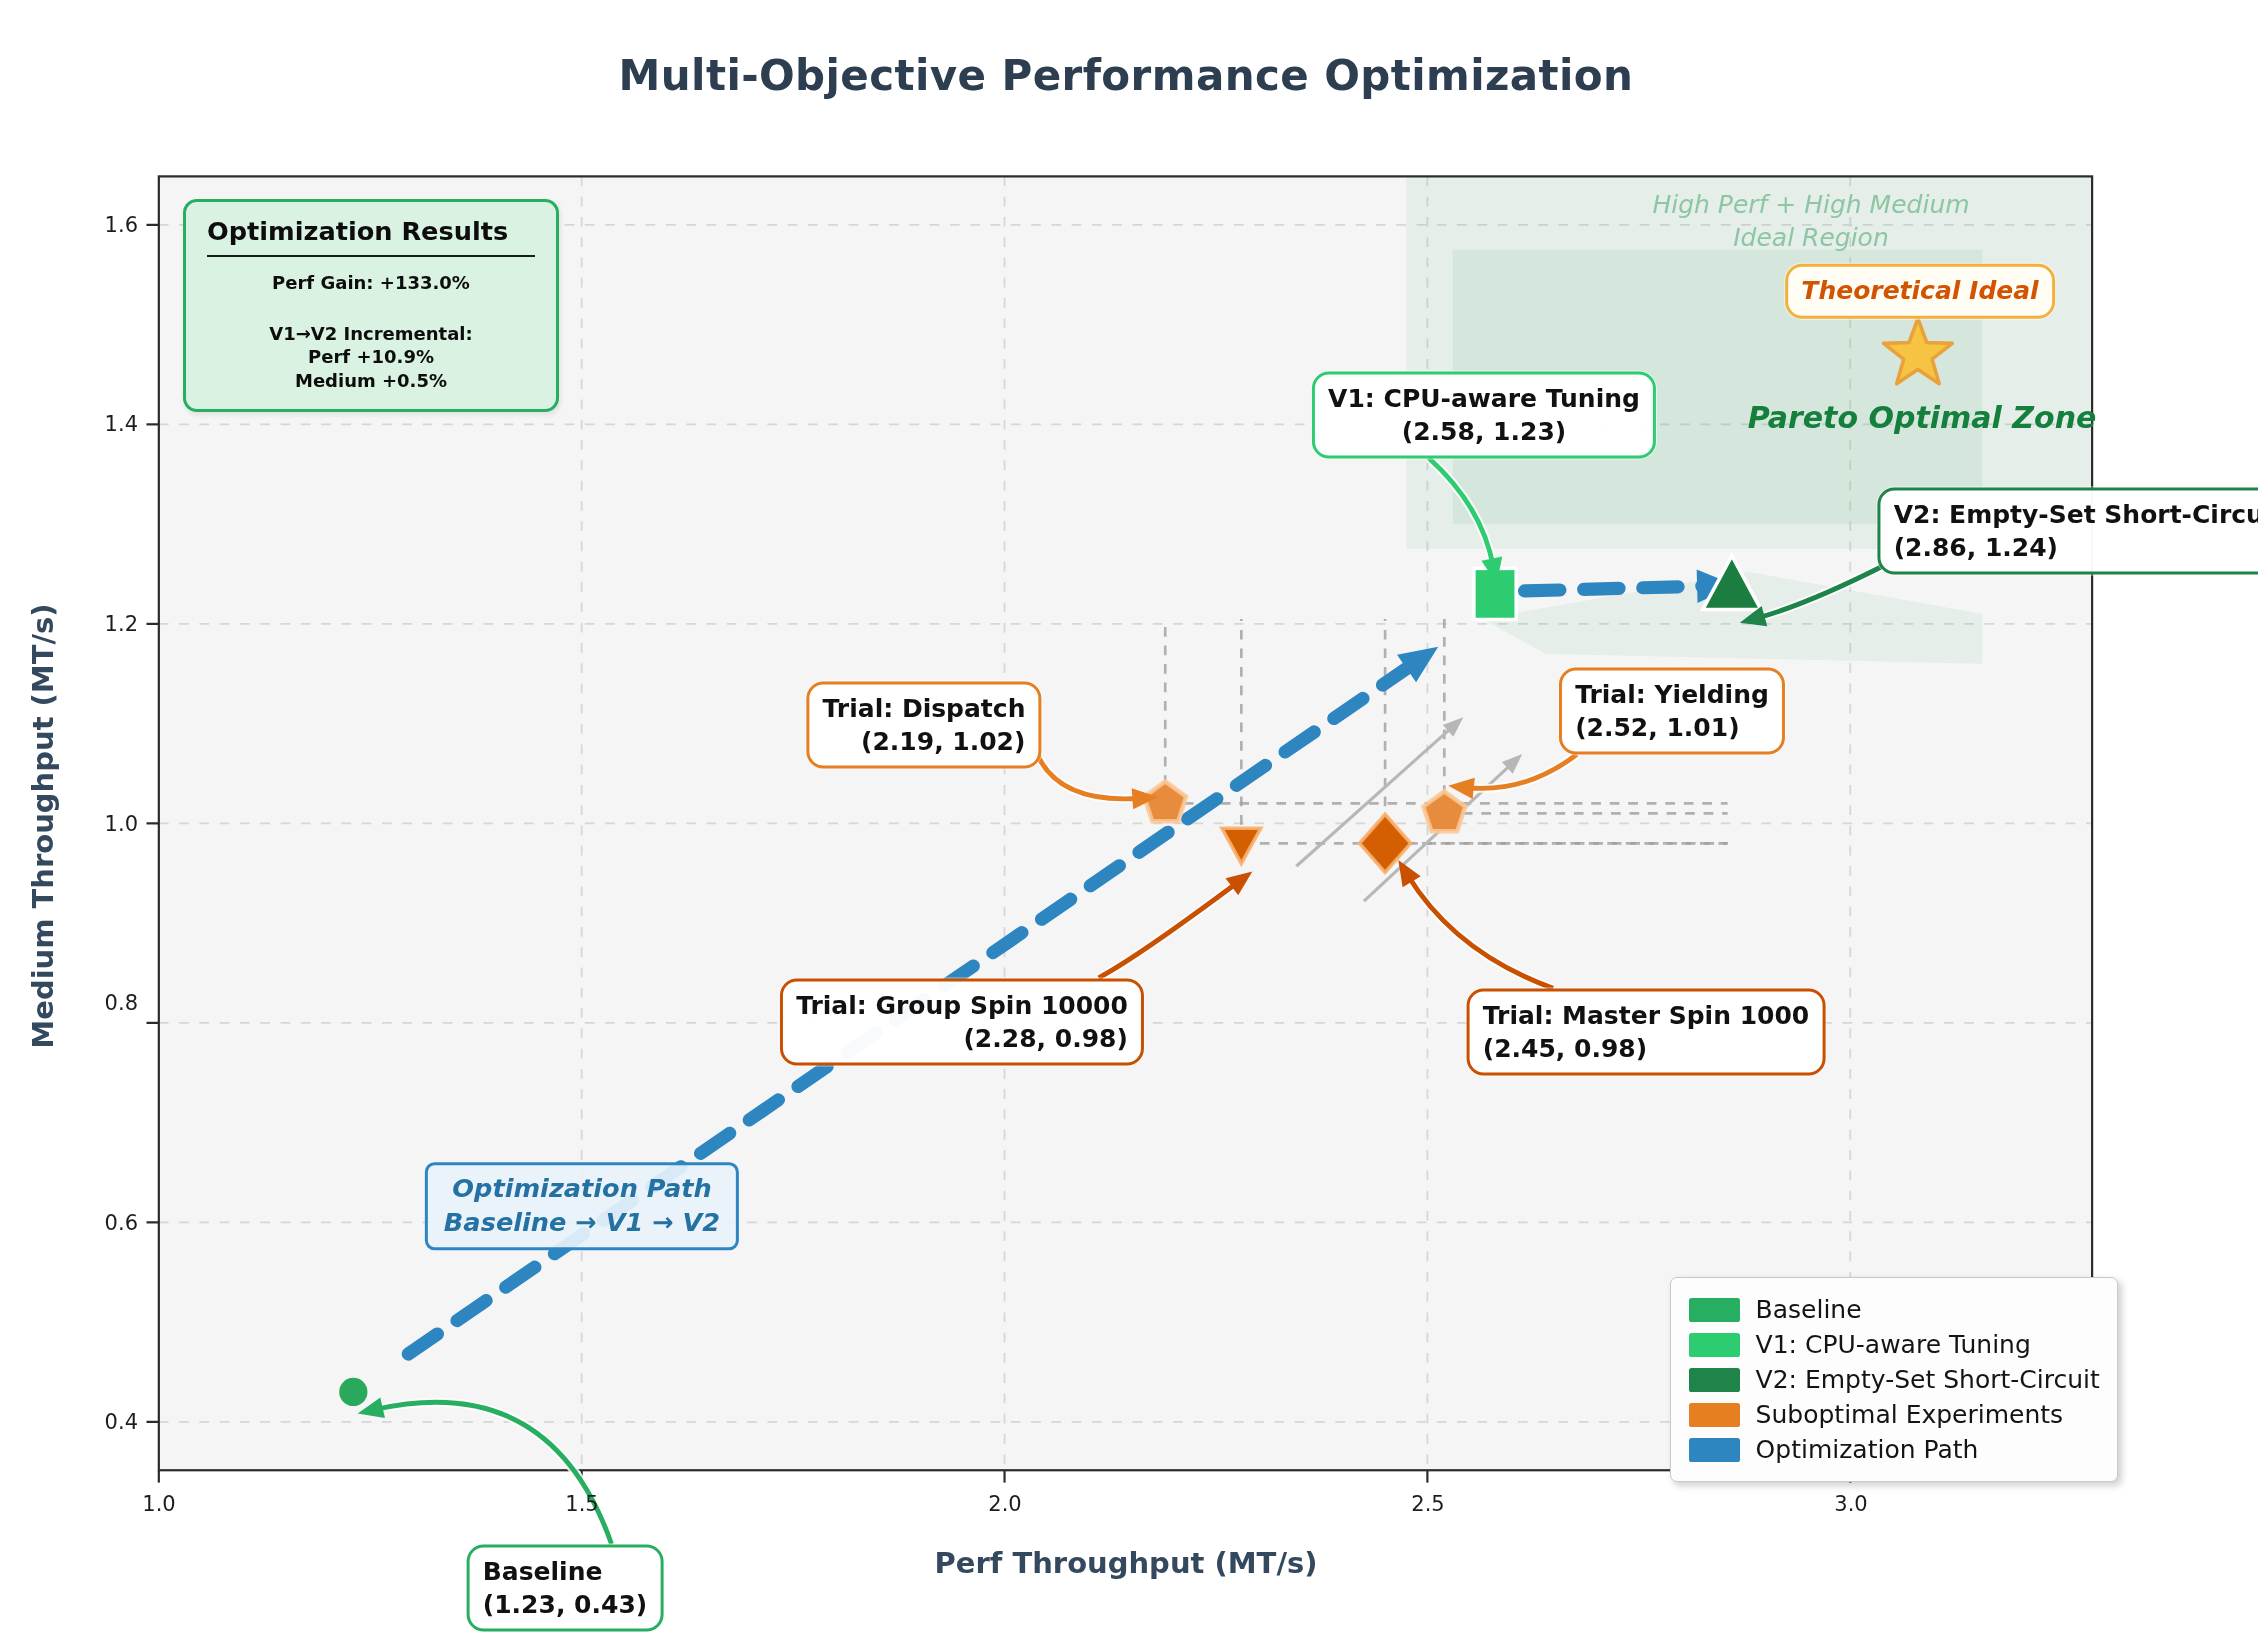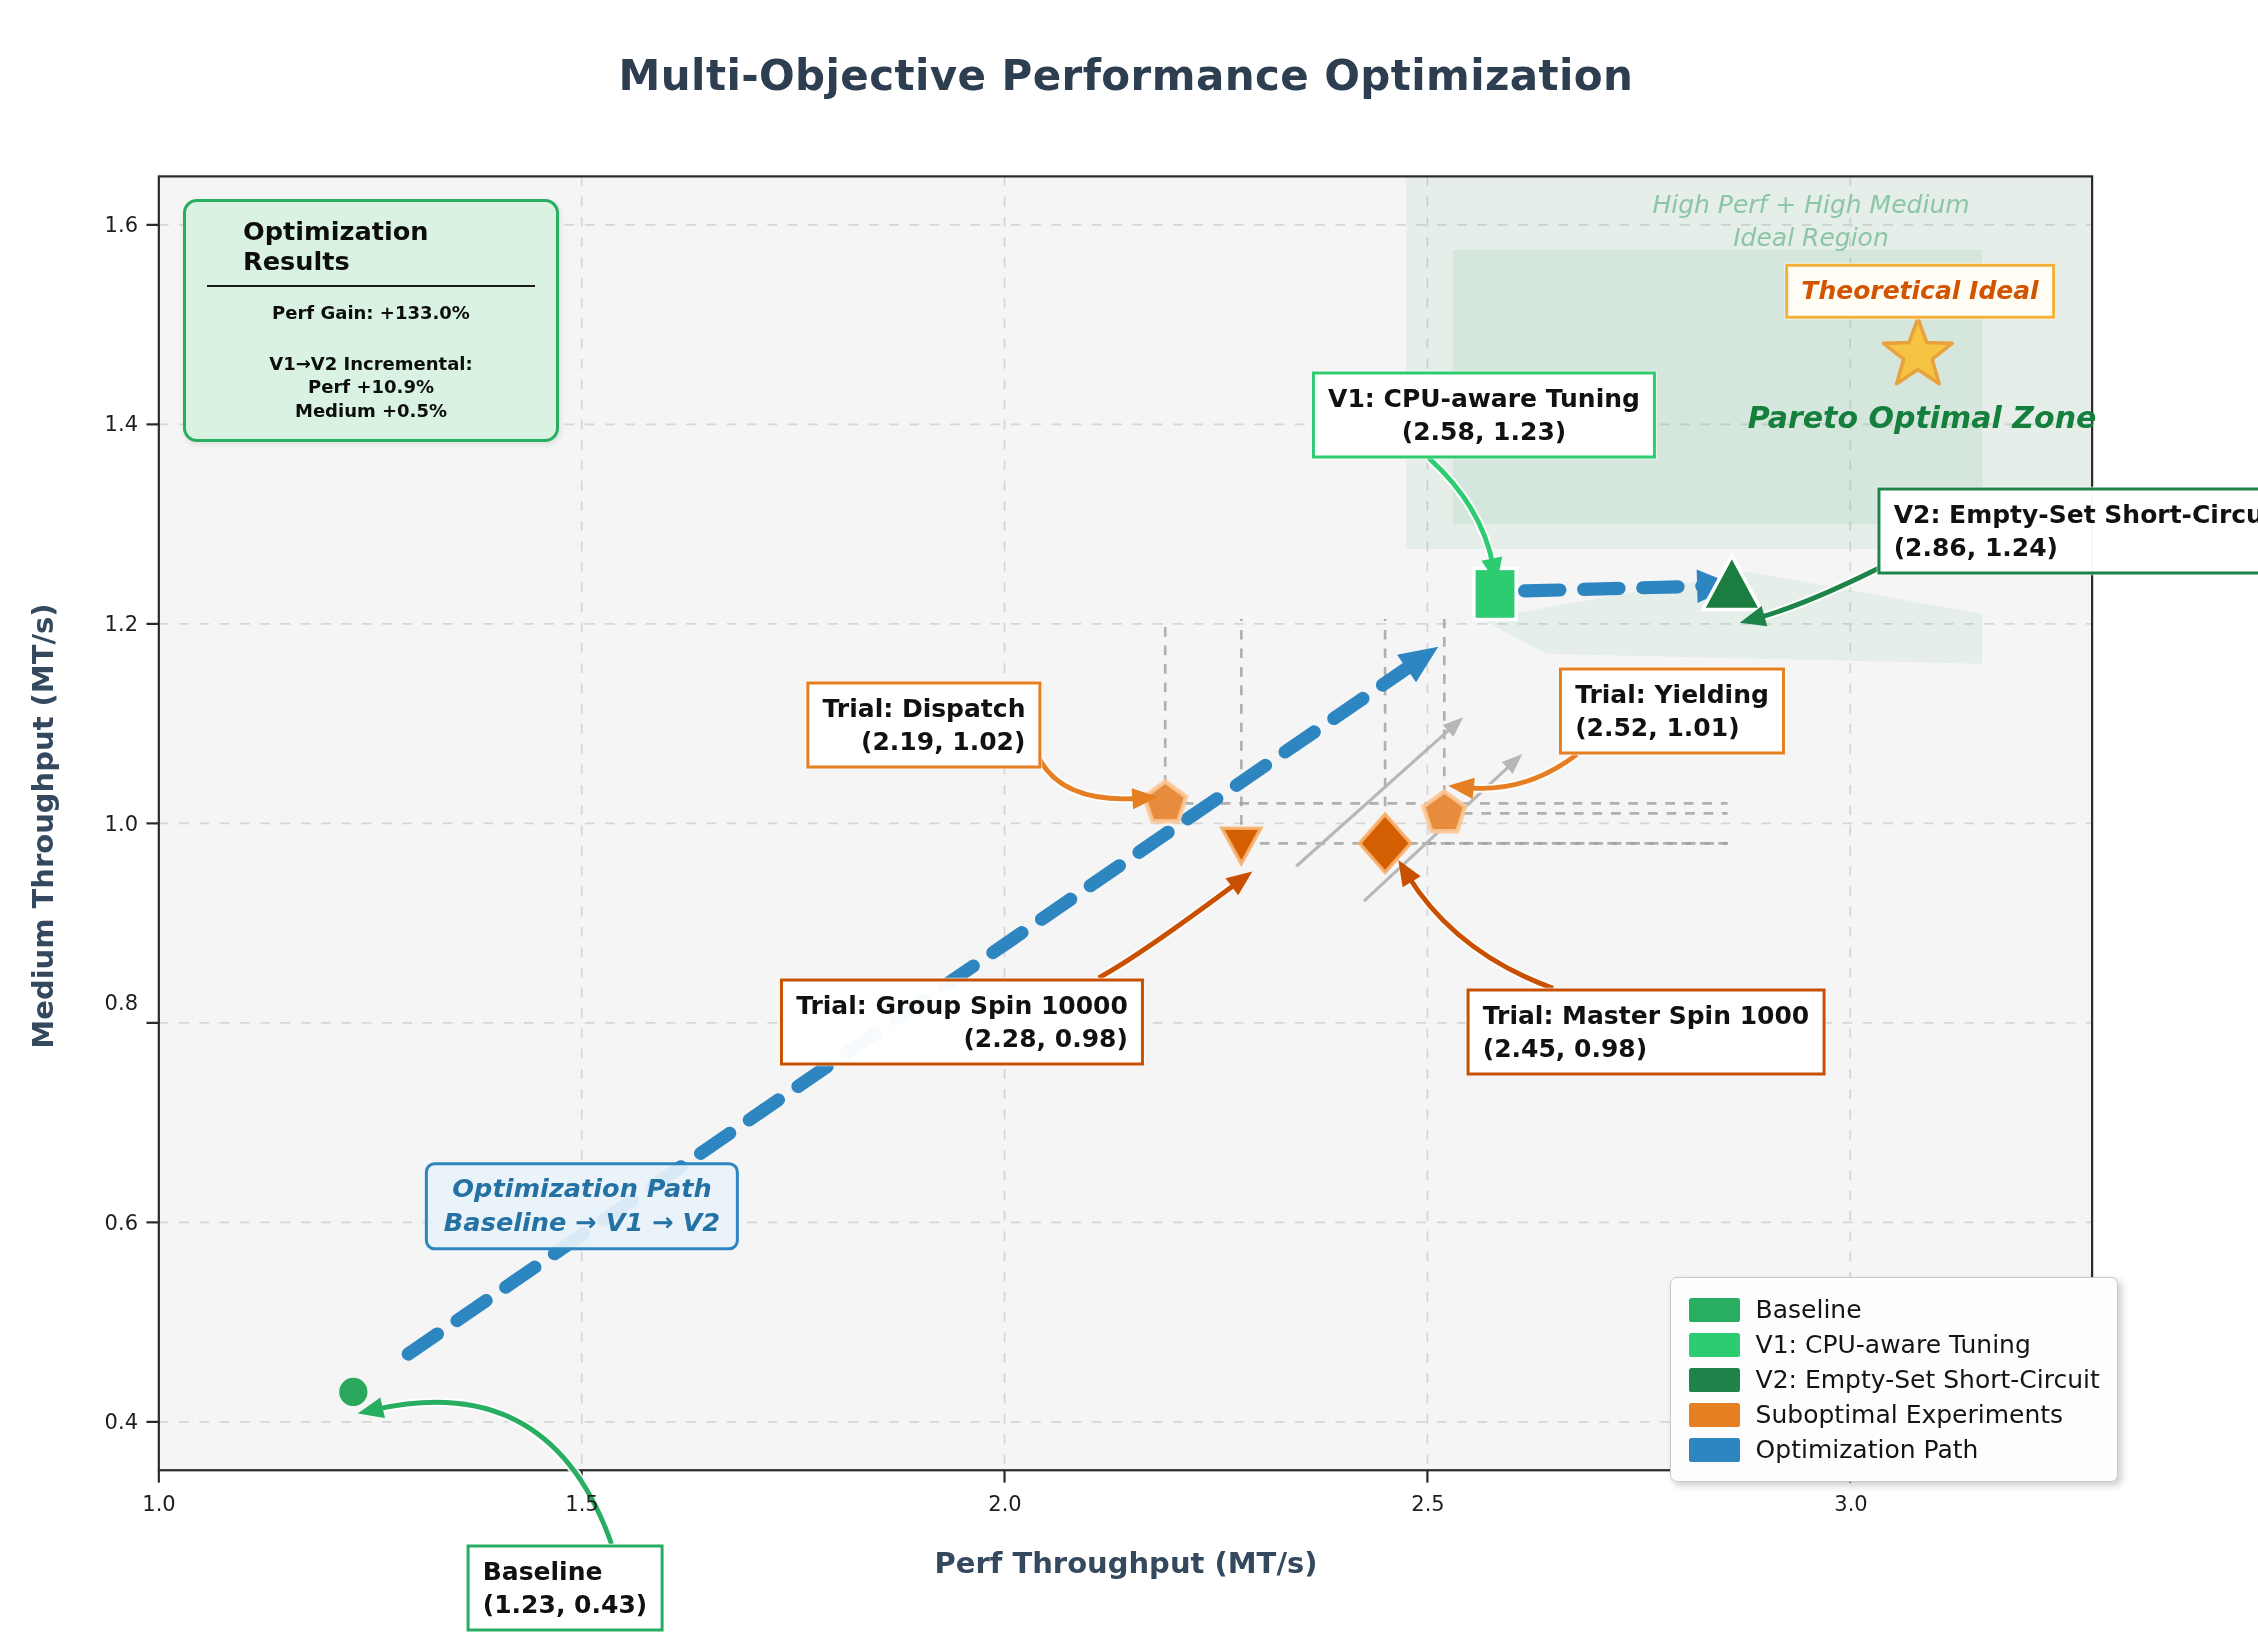--- a/index.html
+++ b/index.html
@@ -14,29 +14,29 @@
     font-size:42px;font-weight:bold;color:#2c3e50;letter-spacing:0.4px;
   }
   .axis-label{position:absolute;font-size:29px;font-weight:bold;color:#34495e;}
   #xlabel{left:159px;top:1546px;width:1934px;text-align:center;}
   #ylabel{left:-381px;top:809px;width:847px;text-align:center;transform:rotate(-90deg);transform-origin:center;}
   .tick-label{position:absolute;font-size:21px;color:#1d1d1d;white-space:nowrap;}
   .xtick{transform:translateX(-50%);}
   .ytick{transform:translate(-100%,-50%);}
   .ann-box{
     position:absolute;transform:translate(-50%,-50%);
-    background:rgba(255,255,255,0.97);border-radius:0;
+    background:rgba(255,255,255,0.97);border-radius:17px;
     padding:8px 13.2px;font-size:25px;font-weight:bold;color:#111;
     line-height:1.3;white-space:nowrap;box-shadow:0 0 0 0.9px rgba(255,255,255,0.6);
   }
   .results-box{
     position:absolute;background:#d9f2e2;border:3.5px solid #27ae60;border-radius:14px;
     padding:14px 21px 16px 21px;color:#0d0d0d;box-shadow:1.8px 2.6px 5.3px rgba(0,0,0,0.08);
   }
-  .results-title{font-size:25.6px;font-weight:bold;margin-left:36px;}
+  .results-title{font-size:25.6px;font-weight:bold;}
   .results-rule{height:2.6px;background:#1a1a1a;margin:8.8px 0 14px 0;}
   .results-line{font-size:18px;font-weight:bold;line-height:1.32;text-align:center;}
   .results-gap{height:26.5px;}
   .zone-label{position:absolute;transform:translate(-50%,-50%);text-align:center;white-space:nowrap;}
   .legend{
     position:absolute;background:#fdfdfd;border:1.8px solid #c9c9c9;border-radius:7px;
     padding:14px 17.6px;box-shadow:3.5px 3.5px 7px rgba(0,0,0,0.18);
   }
   .legend-row{display:flex;align-items:center;height:35px;}
   .legend-swatch{width:51px;height:24px;border-radius:2.6px;margin-right:16px;flex:0 0 auto;}

